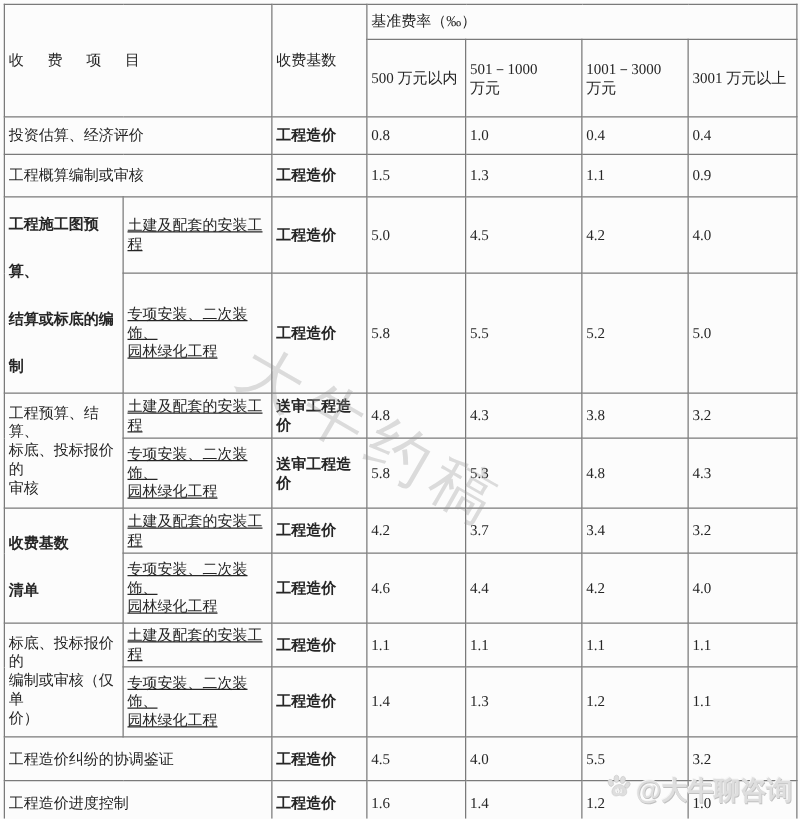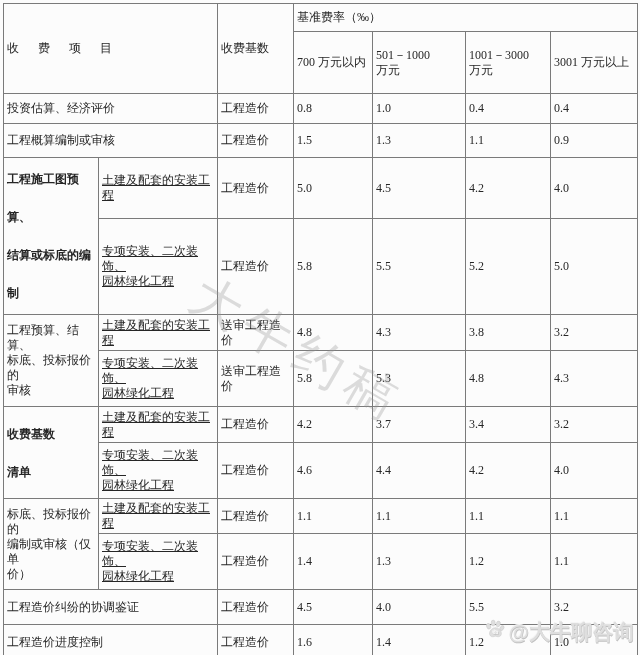--- a/index.html
+++ b/index.html
@@ -37,21 +37,21 @@
   td.group {
     font-size: 11px;
     line-height: 30px;
   }
   td.group.wide-lh { line-height: 38px; font-weight: bold; }
   td.sub {
     font-size: 11.2px;
     line-height: 26px;
     text-decoration: underline;
   }
-  td.base { font-size: 11.5px; }
+  td.base { font-size: 11.5px; font-weight: bold; }
   td.num {
     font-family: "Liberation Serif", "DejaVu Serif", serif;
     font-size: 12.5px;
     padding-left: 3px;
     margin-left: 17px;
   }
   td.rate-hdr { line-height: 30px; }
   td.fee-item-hdr { letter-spacing: 8px; padding-left: 5px; }
   td.rate-title-hdr { padding-left: 5px; }
 
@@ -102,21 +102,21 @@
     </colgroup>
 
     <tbody>
         <tr style="height:28px">
       <td colspan="2" rowspan="2" class="fee-item-hdr">收 费 项 目</td>
       <td rowspan="2">收费基数</td>
       <td colspan="4" class="rate-title-hdr">基准费率（‰）</td>
     </tr>
 
     <tr style="height:62px">
-      <td class="rate-hdr">700 万元以内</td>
+      <td class="rate-hdr">500 万元以内</td>
       <td class="rate-hdr">501－1000
 万元</td>
       <td class="rate-hdr">1001－3000
 万元</td>
       <td class="rate-hdr">3001 万元以上</td>
     </tr>
 
     <tr style="height:30px">
       <td colspan="2">投资估算、经济评价</td>
       <td class="base">工程造价</td>

